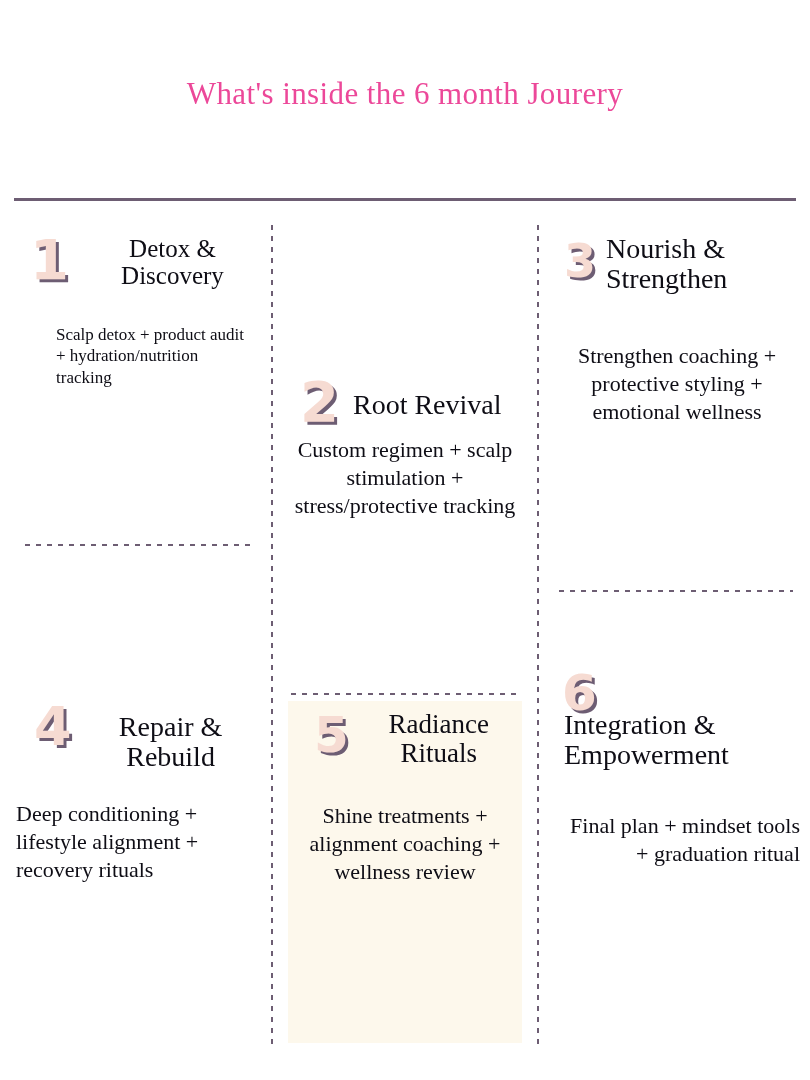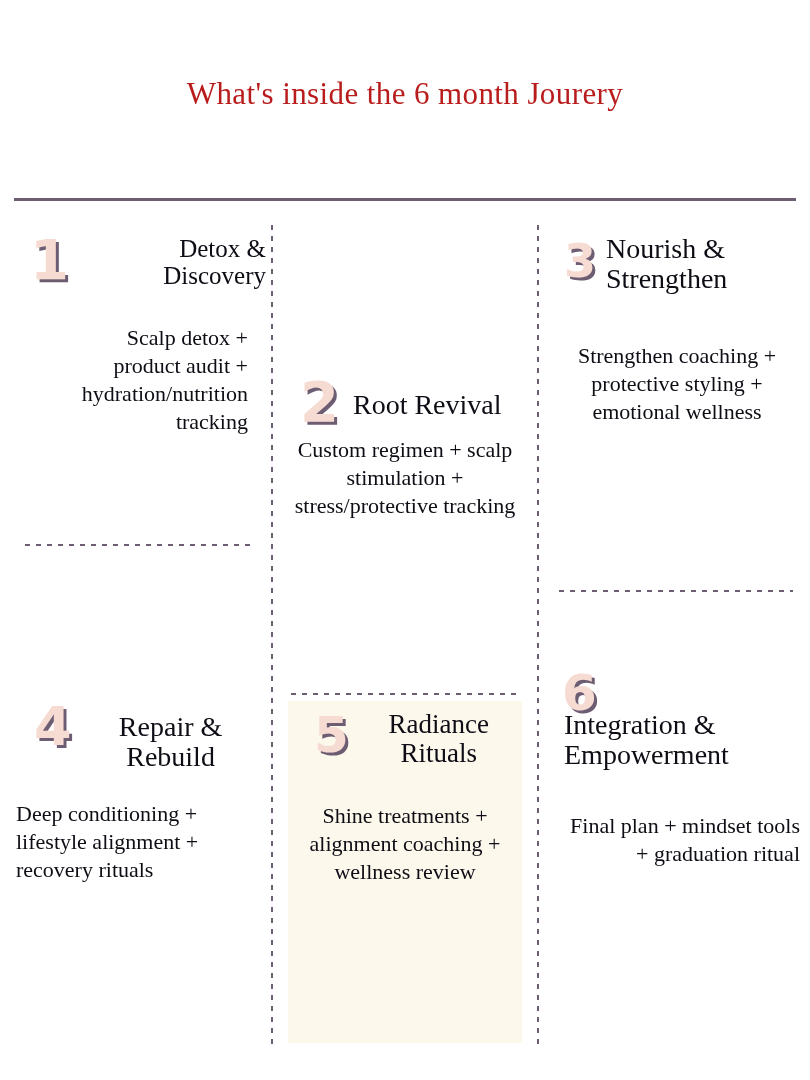--- a/index.html
+++ b/index.html
@@ -19,21 +19,21 @@
 
   
   .title {
     position: absolute;
     left: 0;
     top: 76px;
     width: 810px;
     text-align: center;
     font-size: 31px;
     letter-spacing: 0.4px;
-    color: #b91c1c;
+    color: #ec4899;
     font-family: "Liberation Serif", "DejaVu Serif", serif;
     white-space: nowrap;
   }
   .header-rule {
     position: absolute;
     left: 14px;
     top: 198px;
     width: 782px;
     height: 3px;
     background: #6d5d73;
@@ -98,22 +98,22 @@
 
   .cbody {
     color: #0e0d15;
     line-height: 1.28;
     font-family: "Liberation Serif", "DejaVu Serif", serif;
   }
 
   
   #card1 { left: 0px; top: 232px; width: 266px; }
   #card1 .num    { font-size: 56px; margin-left: 30px; margin-top: 2px; }
-  #card1 .ctitle { font-size: 25px; margin-left: 10px; margin-top: 4px; text-align: right; }
-  #card1 .cbody  { font-size: 22px; margin-top: 34px; padding: 0 18px; text-align: right; margin-left: 38px; }
+  #card1 .ctitle { font-size: 25px; margin-left: 10px; margin-top: 4px; text-align: center; }
+  #card1 .cbody  { font-size: 17px; margin-top: 34px; padding: 0 18px; text-align: left; margin-left: 38px; }
 
   
   #card2 { left: 276px; top: 376px; width: 258px; }
   #card2 .num    { font-size: 56px; margin-left: 24px; margin-top: 0px; }
   #card2 .ctitle { font-size: 28px; margin-left: 14px; margin-top: 14px; text-align: right; }
   #card2 .cbody  { font-size: 22px; margin-top: 8px; padding: 0 12px; text-align: center; }
 
   
   #card3 { left: 546px; top: 234px; width: 262px; }
   #card3 .num    { font-size: 46px; margin-left: 18px; margin-top: 6px; }

